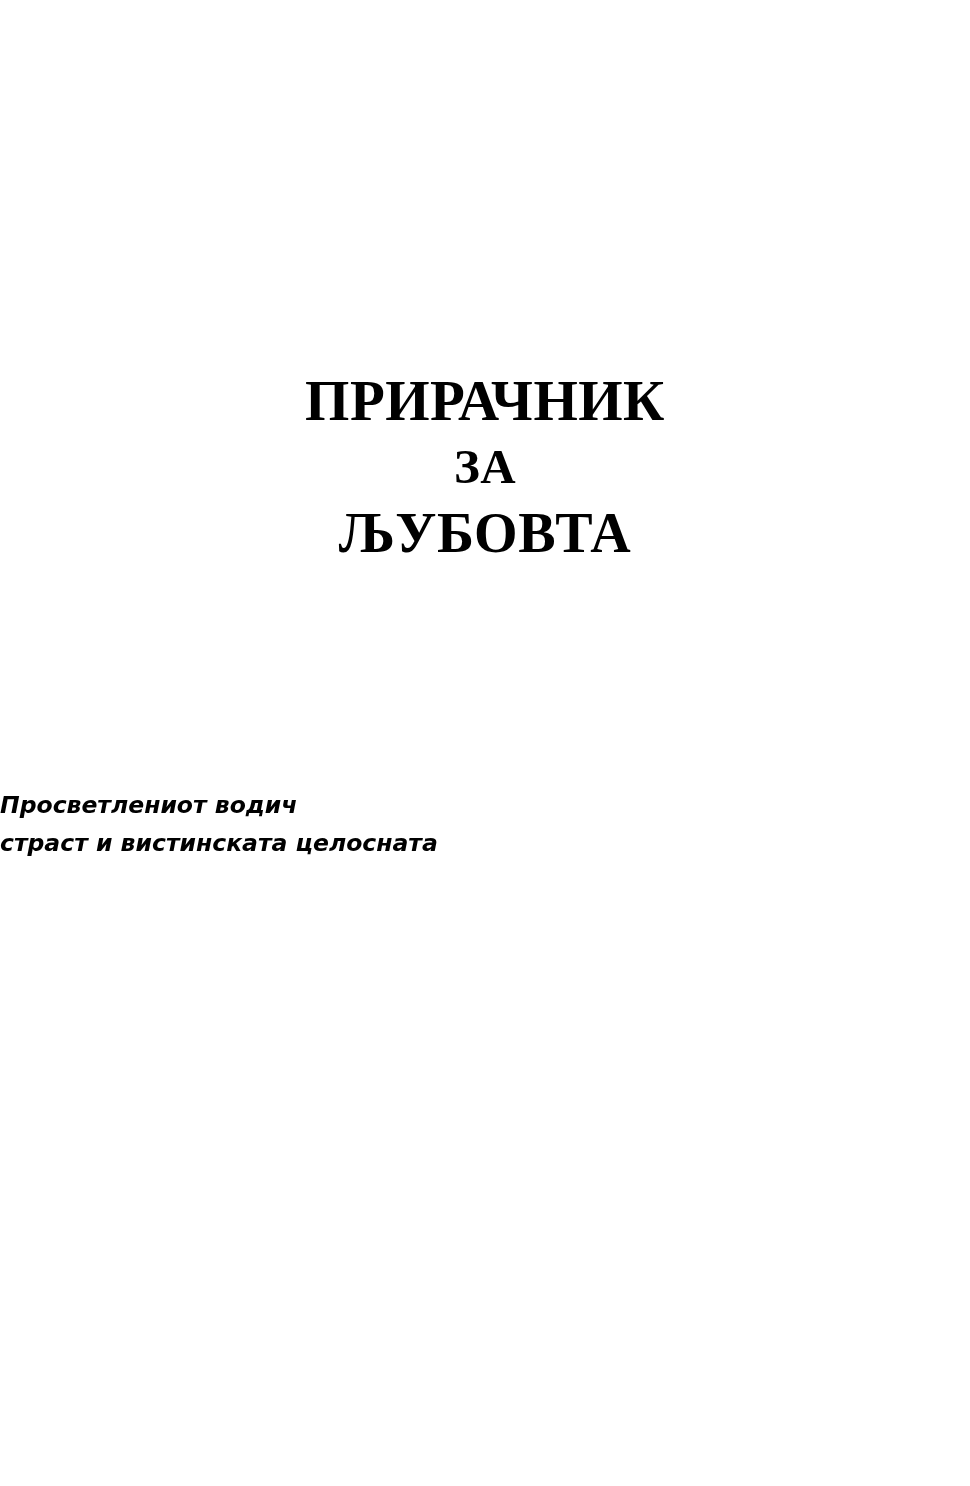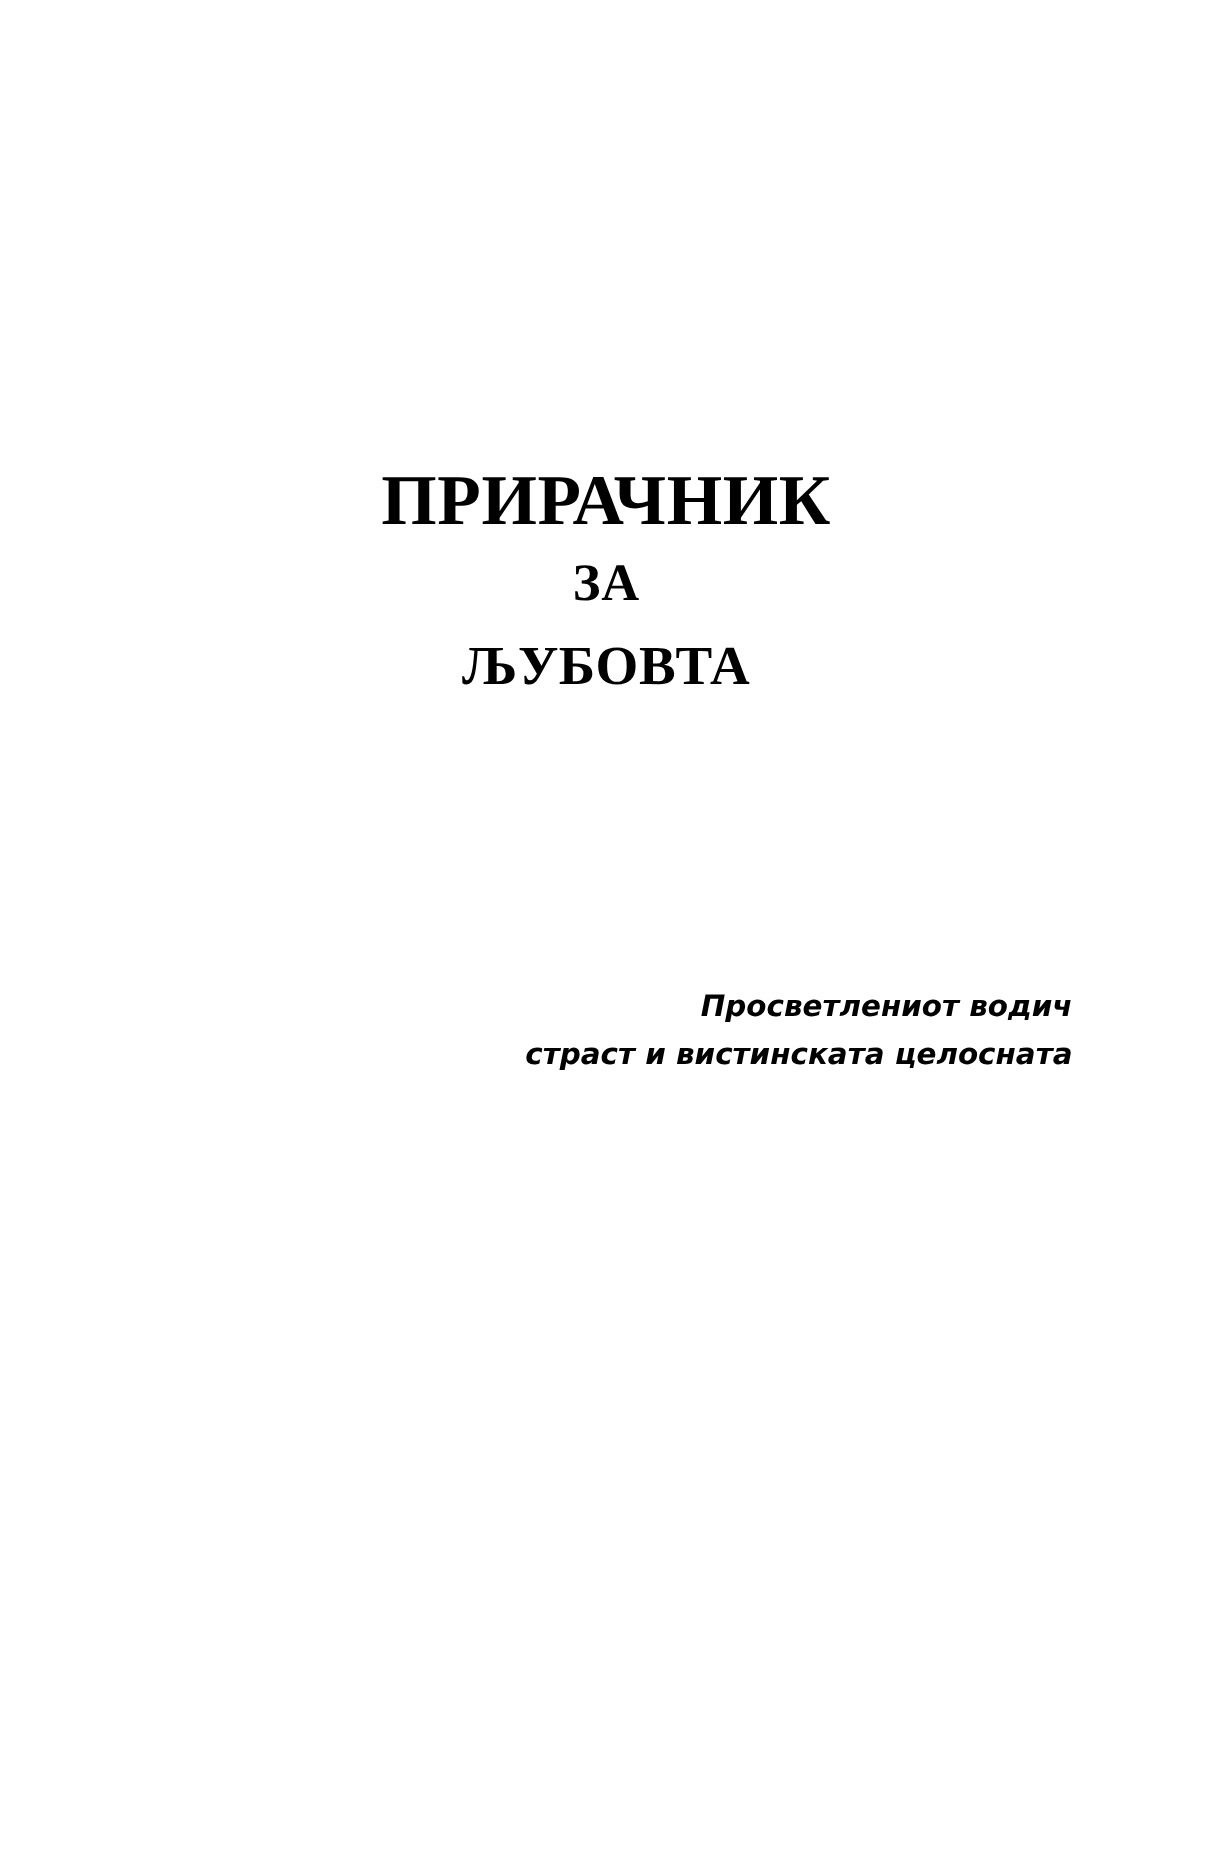--- a/index.html
+++ b/index.html
@@ -33,33 +33,31 @@
   .title-line {
     font-family: "Liberation Serif", serif;
     font-weight: bold;
     font-size: 56px;
     line-height: 66px;
     letter-spacing: 0.5px;
     color: #000000;
     white-space: nowrap;
   }
   .title-line.l1 { font-size: 57px; }
-  .title-line.l2 { font-size: 42px; }
-  .title-line.l3 { font-size: 44px; }
+  .title-line.l2 { font-size: 49px; }
+  .title-line.l3 { font-size: 56px; }
 
   
   .subtitle-block {
     position: absolute;
     top: 786px;
     left: 0;
     width: 970px;
     padding-right: 112px;
     box-sizing: border-box;
-    text-align: right;
-    padding-left: 40px;
   }
   .subtitle-line {
     font-family: "DejaVu Sans", sans-serif;
     font-style: italic;
     font-weight: bold;
     font-size: 23.5px;
     line-height: 38px;
     color: #000000;
     white-space: nowrap;
   }

